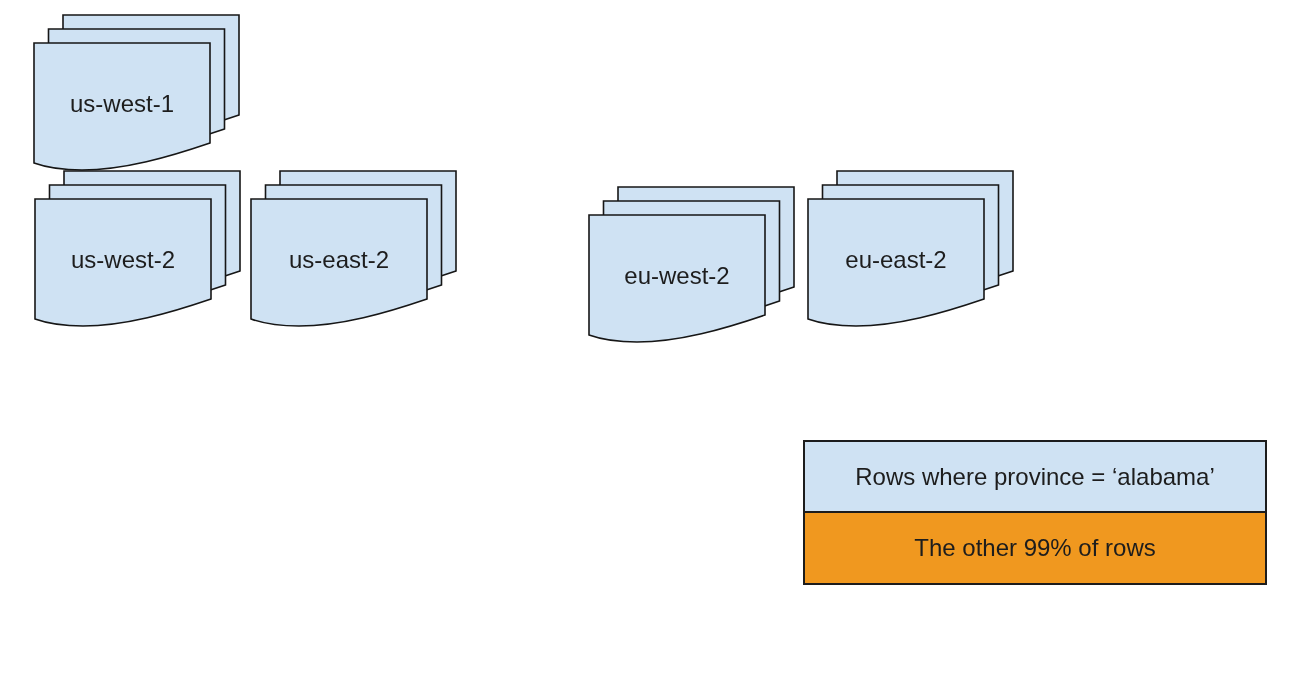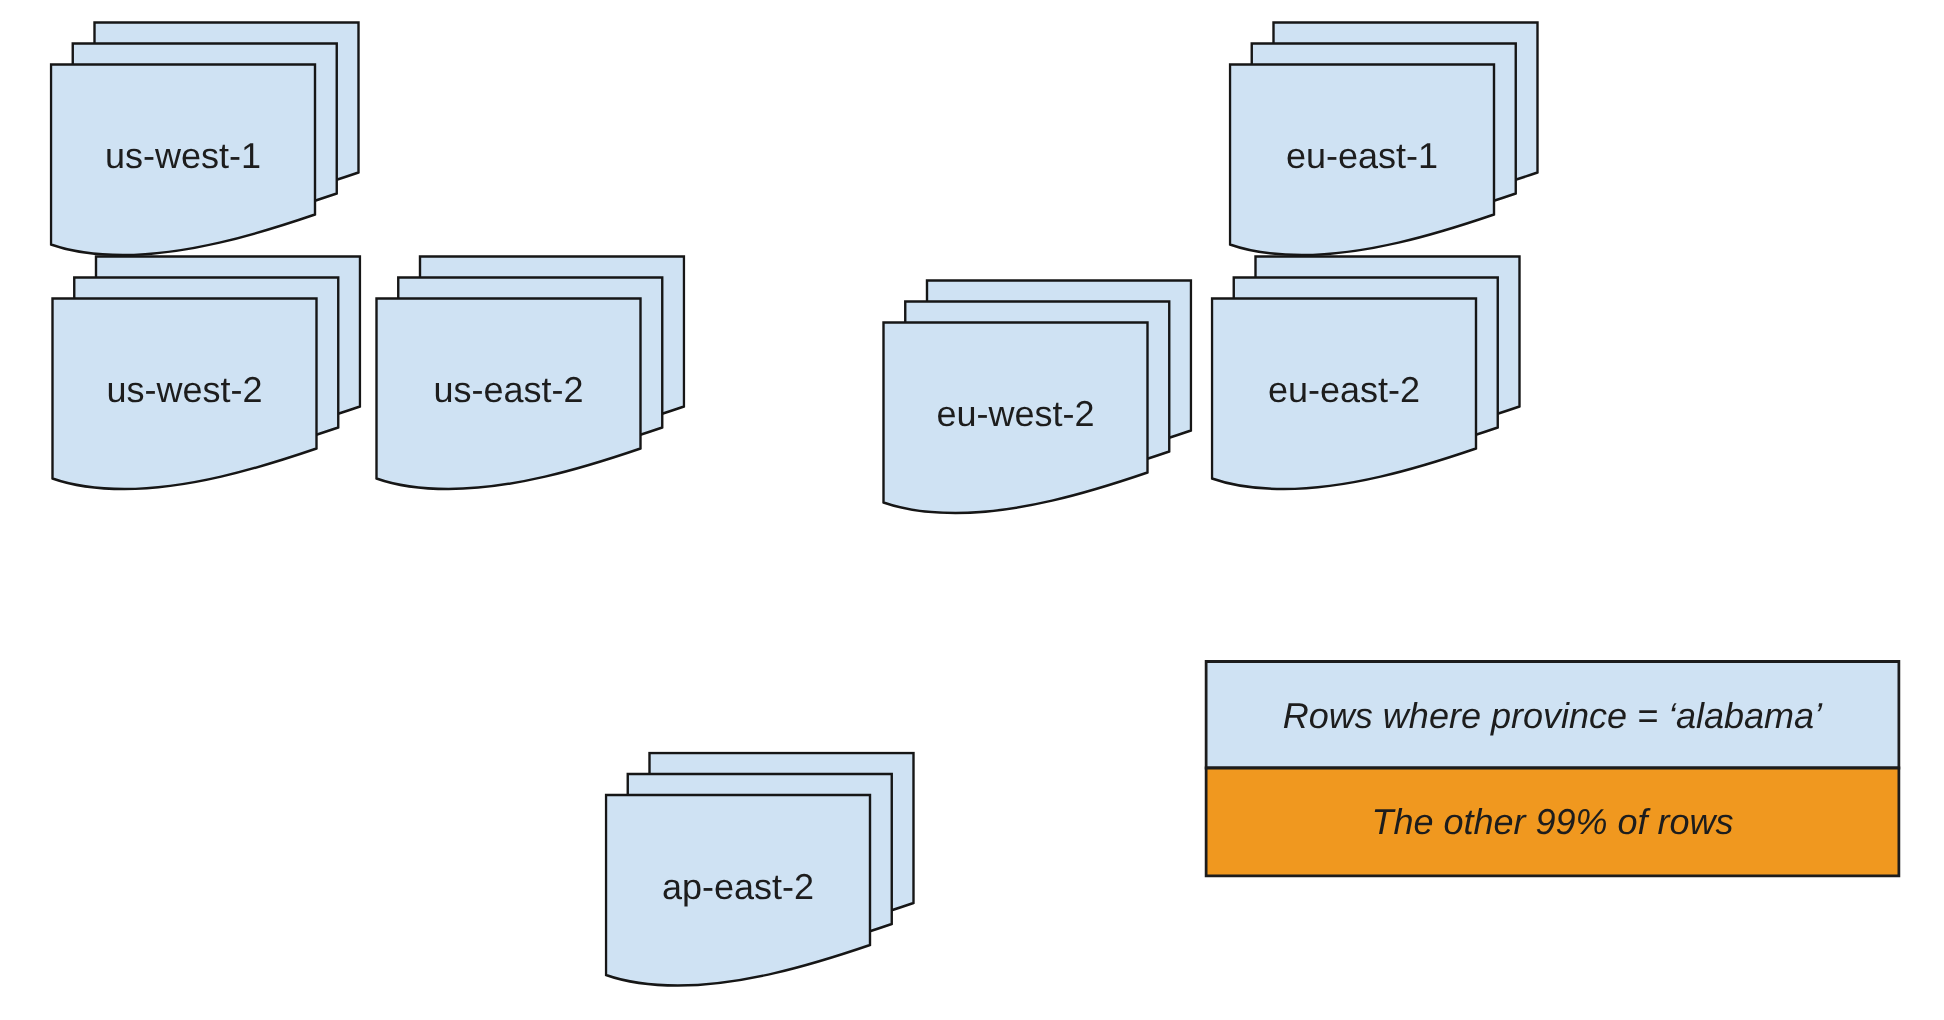--- a/index.html
+++ b/index.html
@@ -11,21 +11,21 @@
     overflow: hidden;
     font-family: "Liberation Sans", sans-serif;
   }
   .stack { position: absolute; width: 207px; height: 180px; padding-left: 15px; }
   .stack path.doc { stroke: #161616; stroke-width: 1.6; }
   .stack text.doc-label {
     font-family: "Liberation Sans", sans-serif;
     font-size: 24px;
     fill: #1d1d1d;
   }
-  .legend { position: absolute; left: 803px; top: 440px; width: 464px; height: 145px; font-style: italic; }
+  .legend { position: absolute; left: 803px; top: 440px; width: 464px; height: 145px; }
   .legend rect.swatch { stroke: #1c1c1c; stroke-width: 2; }
   .legend text.legend-label {
     font-family: "Liberation Sans", sans-serif;
     font-size: 24px;
     fill: #1d1d1d;
   }
 </style>
 </head>
 <body>
 
@@ -35,28 +35,20 @@
     <svg width="207" height="158" viewBox="0 0 207 158">
       <path class="doc" transform="translate(30,1)" d="M0 0 H176 V100 C135 114 90 127 48 127 C30 127 14 125 0 120 Z" fill="#cfe2f3"></path>
       <path class="doc" transform="translate(15.5,15)" d="M0 0 H176 V100 C135 114 90 127 48 127 C30 127 14 125 0 120 Z" fill="#cfe2f3"></path>
       <path class="doc" transform="translate(1,29)" d="M0 0 H176 V100 C135 114 90 127 48 127 C30 127 14 125 0 120 Z" fill="#cfe2f3"></path>
       <text class="doc-label" x="89" y="98" text-anchor="middle">us-west-1</text>
     </svg>
   </div>
 
 
 
-  <div class="stack" style="left:804px; top:14px; z-index:2">
-    <svg width="207" height="158" viewBox="0 0 207 158">
-      <path class="doc" transform="translate(30,1)" d="M0 0 H176 V100 C135 114 90 127 48 127 C30 127 14 125 0 120 Z" fill="#cfe2f3"></path>
-      <path class="doc" transform="translate(15.5,15)" d="M0 0 H176 V100 C135 114 90 127 48 127 C30 127 14 125 0 120 Z" fill="#cfe2f3"></path>
-      <path class="doc" transform="translate(1,29)" d="M0 0 H176 V100 C135 114 90 127 48 127 C30 127 14 125 0 120 Z" fill="#cfe2f3"></path>
-      <text class="doc-label" x="89" y="98" text-anchor="middle">eu-east-1</text>
-    </svg>
-  </div>
 
   <div class="stack" style="left:19px; top:170px; z-index:1">
     <svg width="207" height="158" viewBox="0 0 207 158">
       <path class="doc" transform="translate(30,1)" d="M0 0 H176 V100 C135 114 90 127 48 127 C30 127 14 125 0 120 Z" fill="#cfe2f3"></path>
       <path class="doc" transform="translate(15.5,15)" d="M0 0 H176 V100 C135 114 90 127 48 127 C30 127 14 125 0 120 Z" fill="#cfe2f3"></path>
       <path class="doc" transform="translate(1,29)" d="M0 0 H176 V100 C135 114 90 127 48 127 C30 127 14 125 0 120 Z" fill="#cfe2f3"></path>
       <text class="doc-label" x="89" y="98" text-anchor="middle">us-west-2</text>
     </svg>
   </div>
 
@@ -81,28 +73,20 @@
   <div class="stack" style="left:792px; top:170px; z-index:1">
     <svg width="207" height="158" viewBox="0 0 207 158">
       <path class="doc" transform="translate(30,1)" d="M0 0 H176 V100 C135 114 90 127 48 127 C30 127 14 125 0 120 Z" fill="#cfe2f3"></path>
       <path class="doc" transform="translate(15.5,15)" d="M0 0 H176 V100 C135 114 90 127 48 127 C30 127 14 125 0 120 Z" fill="#cfe2f3"></path>
       <path class="doc" transform="translate(1,29)" d="M0 0 H176 V100 C135 114 90 127 48 127 C30 127 14 125 0 120 Z" fill="#cfe2f3"></path>
       <text class="doc-label" x="89" y="98" text-anchor="middle">eu-east-2</text>
     </svg>
   </div>
 
 
-  <div class="stack" style="left:388px; top:501px; z-index:1">
-    <svg width="207" height="158" viewBox="0 0 207 158">
-      <path class="doc" transform="translate(30,1)" d="M0 0 H176 V100 C135 114 90 127 48 127 C30 127 14 125 0 120 Z" fill="#cfe2f3"></path>
-      <path class="doc" transform="translate(15.5,15)" d="M0 0 H176 V100 C135 114 90 127 48 127 C30 127 14 125 0 120 Z" fill="#cfe2f3"></path>
-      <path class="doc" transform="translate(1,29)" d="M0 0 H176 V100 C135 114 90 127 48 127 C30 127 14 125 0 120 Z" fill="#cfe2f3"></path>
-      <text class="doc-label" x="89" y="98" text-anchor="middle">ap-east-2</text>
-    </svg>
-  </div>
 
   <div class="legend">
     <svg width="464" height="145" viewBox="0 0 464 145">
       <rect class="swatch" x="1" y="1" width="462" height="71" fill="#cfe2f3"></rect>
       <text class="legend-label" x="232" y="45" text-anchor="middle">Rows where province = ‘alabama’</text>
       <rect class="swatch" x="1" y="72" width="462" height="72" fill="#f0981f"></rect>
       <text class="legend-label" x="232" y="116" text-anchor="middle">The other 99% of rows</text>
     </svg>
   </div>
 

